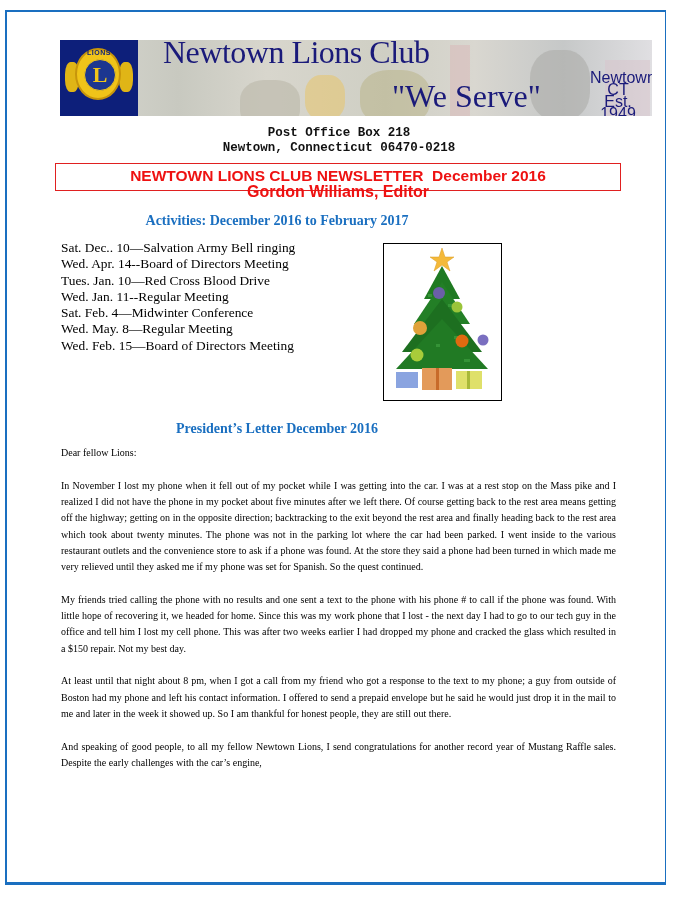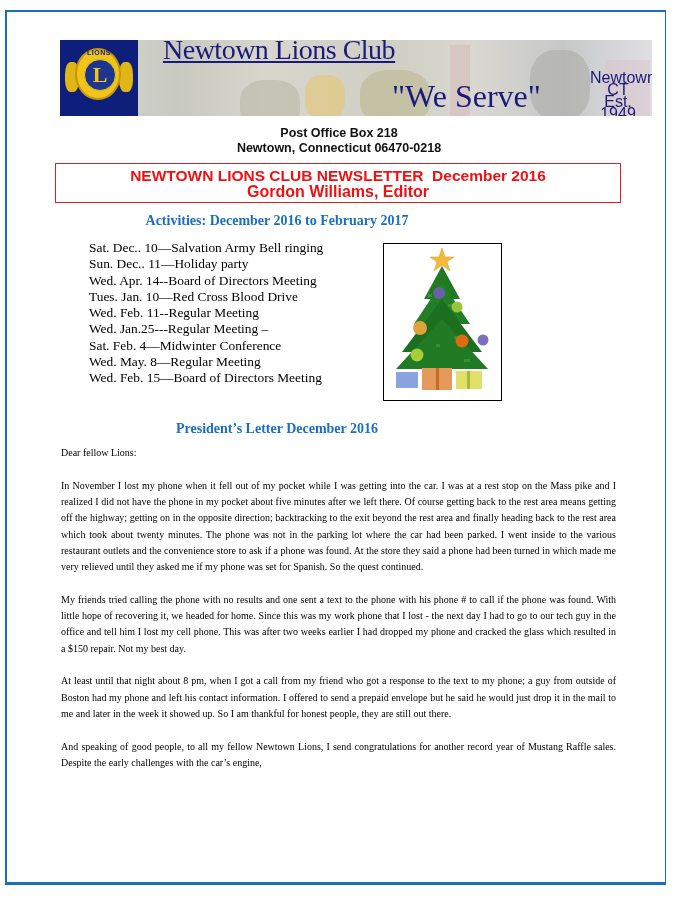--- a/index.html
+++ b/index.html
@@ -97,25 +97,24 @@
       font-weight: bold;
       text-align: center;
       font-family: "Liberation Sans", sans-serif;
       letter-spacing: 0.5px;
     }
     .banner-title {
       position: absolute;
       left: 103px;
       top: -6px;
       font-family: "Liberation Serif", serif;
-      font-size: 28px;
+      font-size: 32px;
       color: #1a1a7a;
       white-space: nowrap;
       letter-spacing: -0.5px;
-      text-decoration: underline;
     }
     .banner-motto {
       position: absolute;
       left: 332px;
       top: 38px;
       font-family: "Liberation Serif", serif;
       font-size: 32px;
       color: #1a1a7a;
       white-space: nowrap;
     }
@@ -130,32 +129,32 @@
       line-height: 12px;
       color: #1a1a7a;
     }
     
     .address {
       position: absolute;
       left: 0;
       width: 678px;
       top: 126px;
       text-align: center;
-      font-family: Liberation Sans, sans-serif;
+      font-family: Liberation Mono, monospace;
       font-weight: bold;
       font-size: 12.5px;
       line-height: 15px;
       color: #111;
     }
     .newsletter-box {
       position: absolute;
       left: 55px;
       top: 163px;
       width: 566px;
-      height: 40px;
+      height: 28px;
       border: 1px solid #e02020;
       box-sizing: border-box;
       text-align: center;
       font-family: "Liberation Sans", sans-serif;
       color: #ee1111;
     }
     .newsletter-title {
       font-weight: bold;
       font-size: 15.5px;
       line-height: 19px;
@@ -182,21 +181,20 @@
       left: 61px;
       top: 240px;
       font-size: 13.4px;
       line-height: 16.3px;
       margin: 0;
       padding: 0;
       list-style: none;
     }
     .activities li {
       white-space: nowrap;
-      margin-left: 28px;
     }
     .tree-box {
       position: absolute;
       left: 383px;
       top: 243px;
       width: 119px;
       height: 158px;
       border: 1px solid #000;
       box-sizing: border-box;
       background: #fff;
@@ -254,25 +252,23 @@
 
 <div class="newsletter-box">
   <div class="newsletter-title" style="white-space:pre;">NEWTOWN LIONS CLUB NEWSLETTER  December 2016</div>
   <div class="newsletter-editor">Gordon Williams, Editor</div>
 </div>
 
 <div class="section-heading activities-heading">Activities: December 2016 to February 2017</div>
 
 <ul class="activities">
   <li>Sat. Dec.. 10—Salvation Army Bell ringing</li>
-  <li>Sun. Dec.. 11—Holiday party</li>
   <li>Wed. Apr. 14--Board of Directors Meeting</li>
   <li>Tues. Jan. 10—Red Cross Blood Drive</li>
-  <li>Wed. Feb. 11--Regular Meeting</li>
-  <li>Wed. Jan.25---Regular Meeting –</li>
+  <li>Wed. Jan. 11--Regular Meeting</li>
   <li>Sat. Feb. 4—Midwinter Conference</li>
   <li>Wed. May. 8—Regular Meeting</li>
   <li>Wed. Feb. 15—Board of Directors Meeting</li>
 </ul>
 
 <div class="tree-box">
   <svg width="117" height="156" viewBox="0 0 117 156">
 
     <rect x="54" y="118" width="8" height="14" fill="#5a3a1a"></rect>
 

